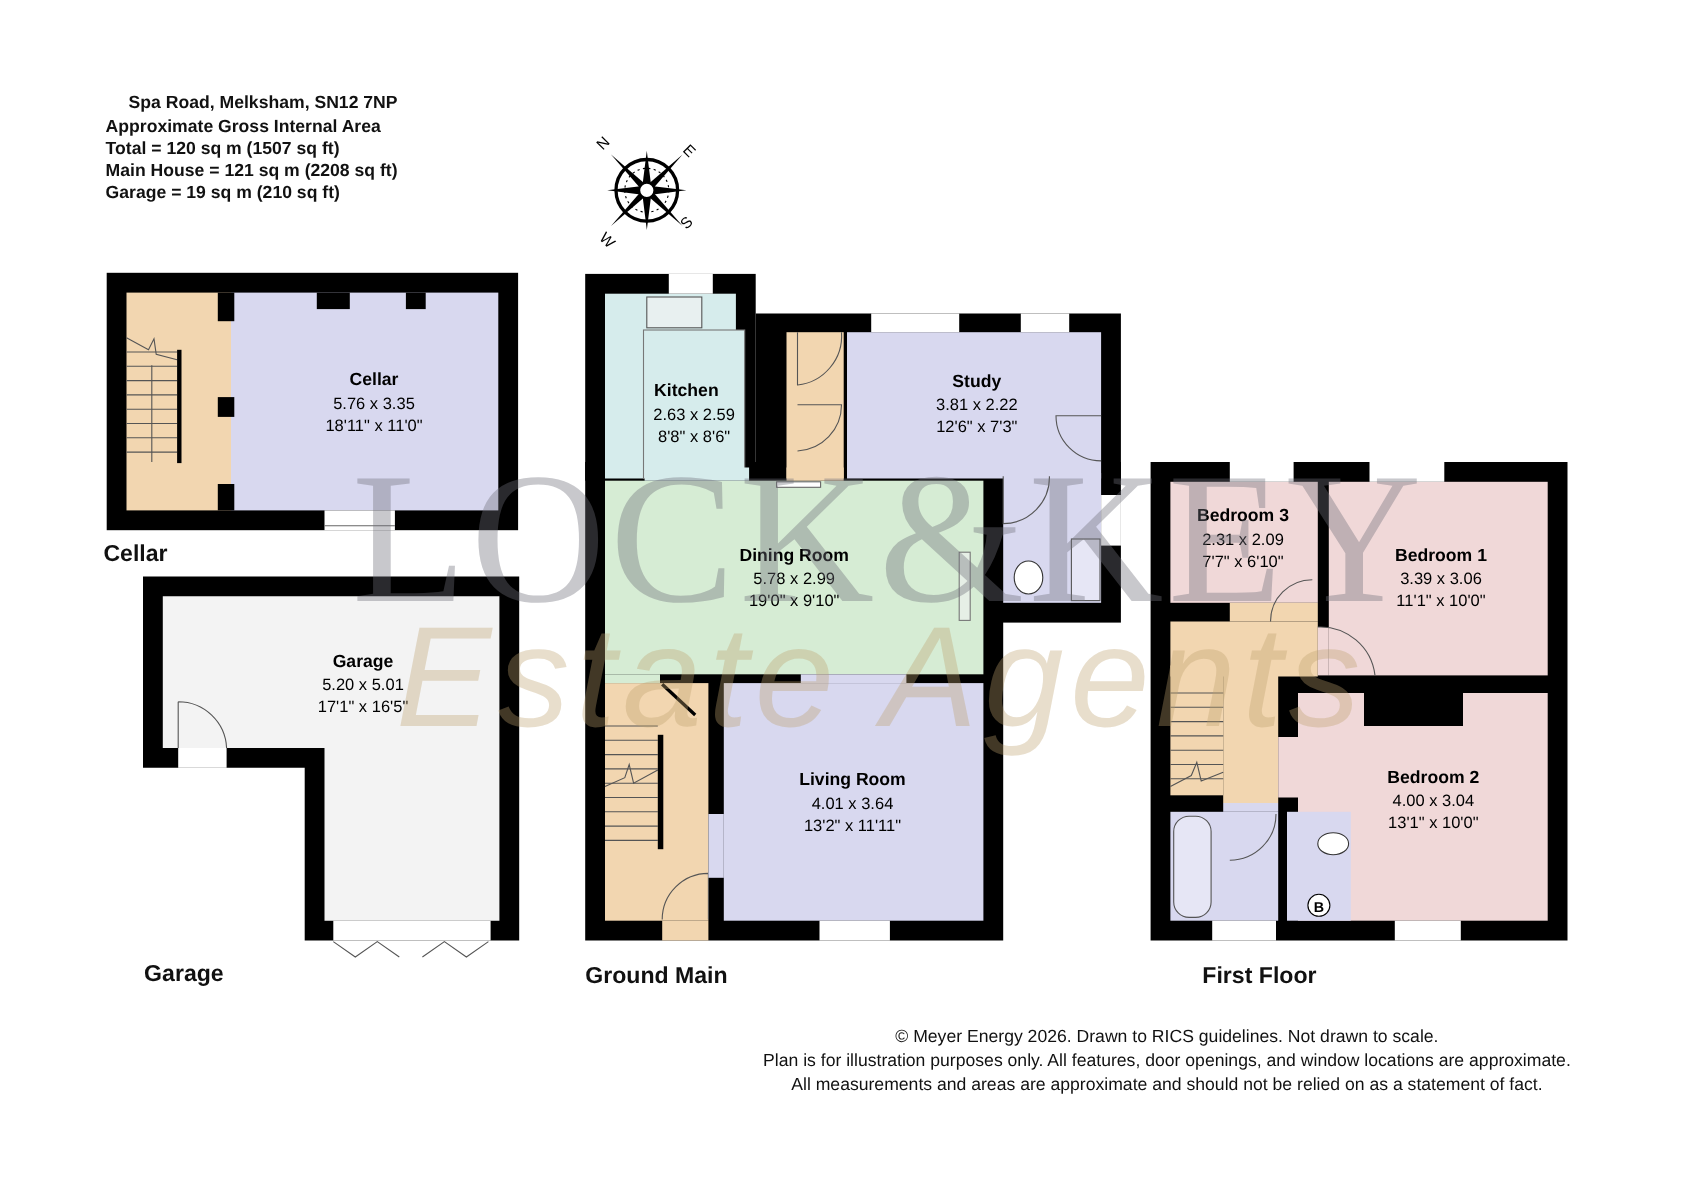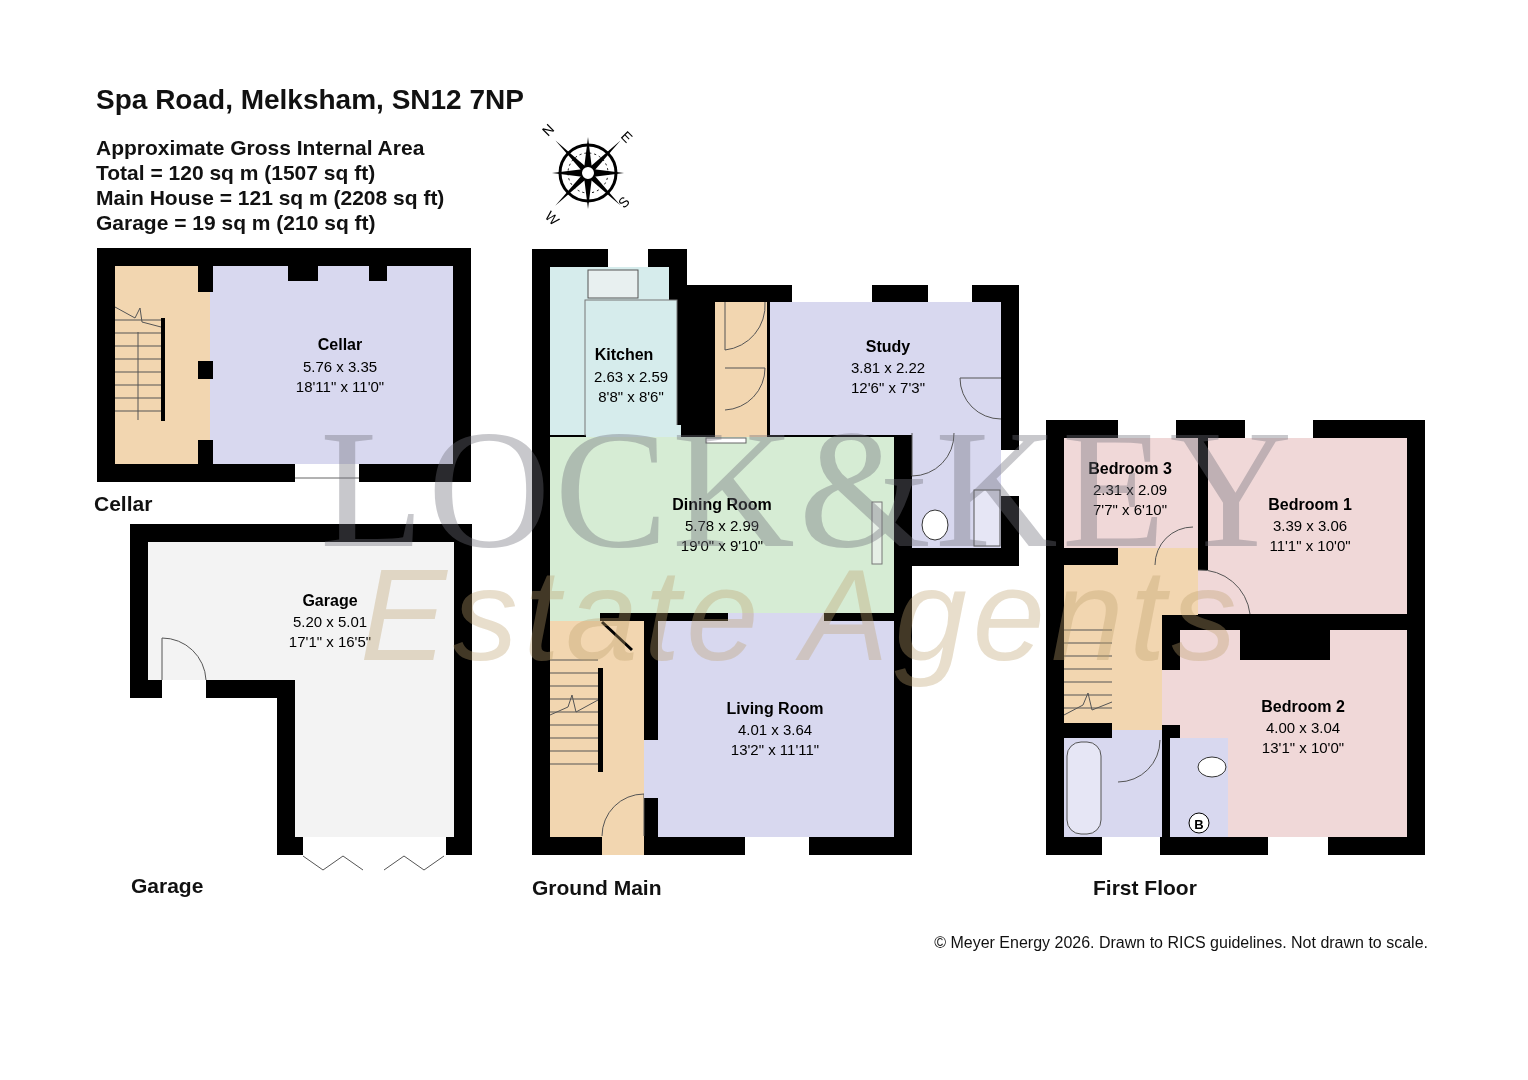--- a/index.html
+++ b/index.html
@@ -1,19 +1,19 @@
 <!DOCTYPE html>
 <html><head>
 <meta charset="utf-8">
 <style>
   html,body{margin:0;padding:0;background:#ffffff;}
   body{width:1528px;height:1080px;position:relative;overflow:hidden;font-family:"Liberation Sans",sans-serif;color:#111;}
   .hdr{position:absolute;left:96px;top:86px;line-height:1;}
-  .hdr .title{font-size:28px;font-weight:bold;display:block;margin-bottom:23px;}
-  .hdr .line{font-size:21px;font-weight:bold;display:block;margin-bottom:4px;}
+  .hdr .title{font-size:16px;font-weight:bold;display:block;margin-bottom:6px;text-align:right;}
+  .hdr .line{font-size:16px;font-weight:bold;display:block;margin-bottom:4px;}
   svg.plan{position:absolute;left:0;top:0;}
   .lbl{font-family:"Liberation Sans",sans-serif;}
   .floorlbl{position:absolute;font-size:21px;font-weight:bold;}
   .footer{position:absolute;right:100px;top:932px;text-align:center;font-size:16px;line-height:22px;}
   .footer span{display:block;}
   .wm1{position:absolute;left:320px;top:392px;font-family:"Liberation Serif",serif;font-size:170px;color:rgba(110,110,120,0.38);letter-spacing:4px;white-space:nowrap;pointer-events:none;}
   .wm2{position:absolute;left:360px;top:540px;font-family:Liberation Sans, sans-serif;font-style:italic;font-size:130px;color:rgba(190,160,110,0.35);white-space:nowrap;pointer-events:none;letter-spacing:6px;}
 </style>
 </head>
 <body>
@@ -219,13 +219,15 @@
 <div class="wm1">LOCK&amp;KEY</div>
 <div class="wm2">Estate Agents</div>
 
 <div class="floorlbl" style="left:94px;top:492px;">Cellar</div>
 <div class="floorlbl" style="left:131px;top:874px;">Garage</div>
 <div class="floorlbl" style="left:532px;top:876px;">Ground Main</div>
 <div class="floorlbl" style="left:1093px;top:876px;">First Floor</div>
 
 <div class="footer">
   <span>© Meyer Energy 2026. Drawn to RICS guidelines.  Not drawn to scale.</span>
+  <span>Plan is for illustration purposes only. All features, door openings, and window locations are approximate.</span>
+  <span>All measurements and areas are approximate and should not be relied on as a statement of fact.</span>
 </div>
 
 </body></html>

